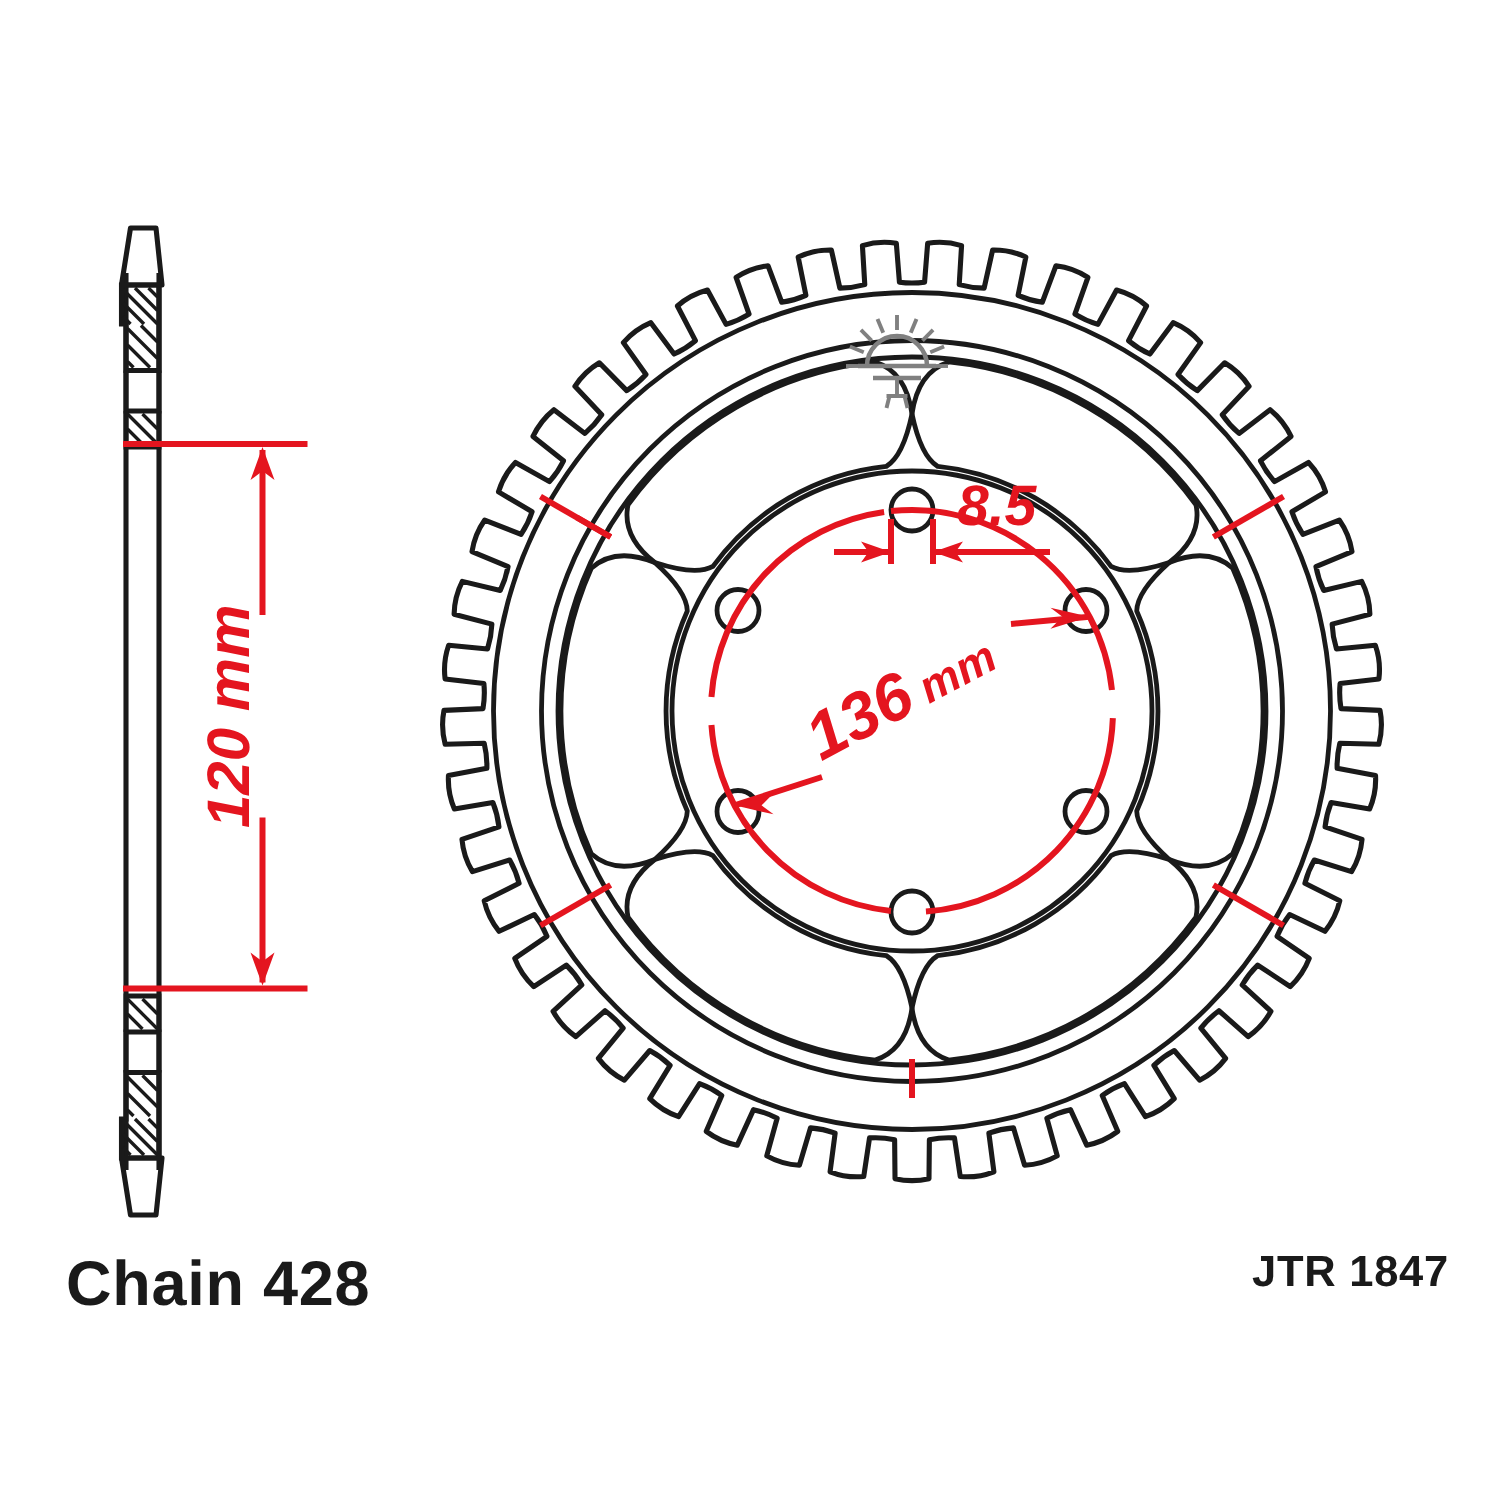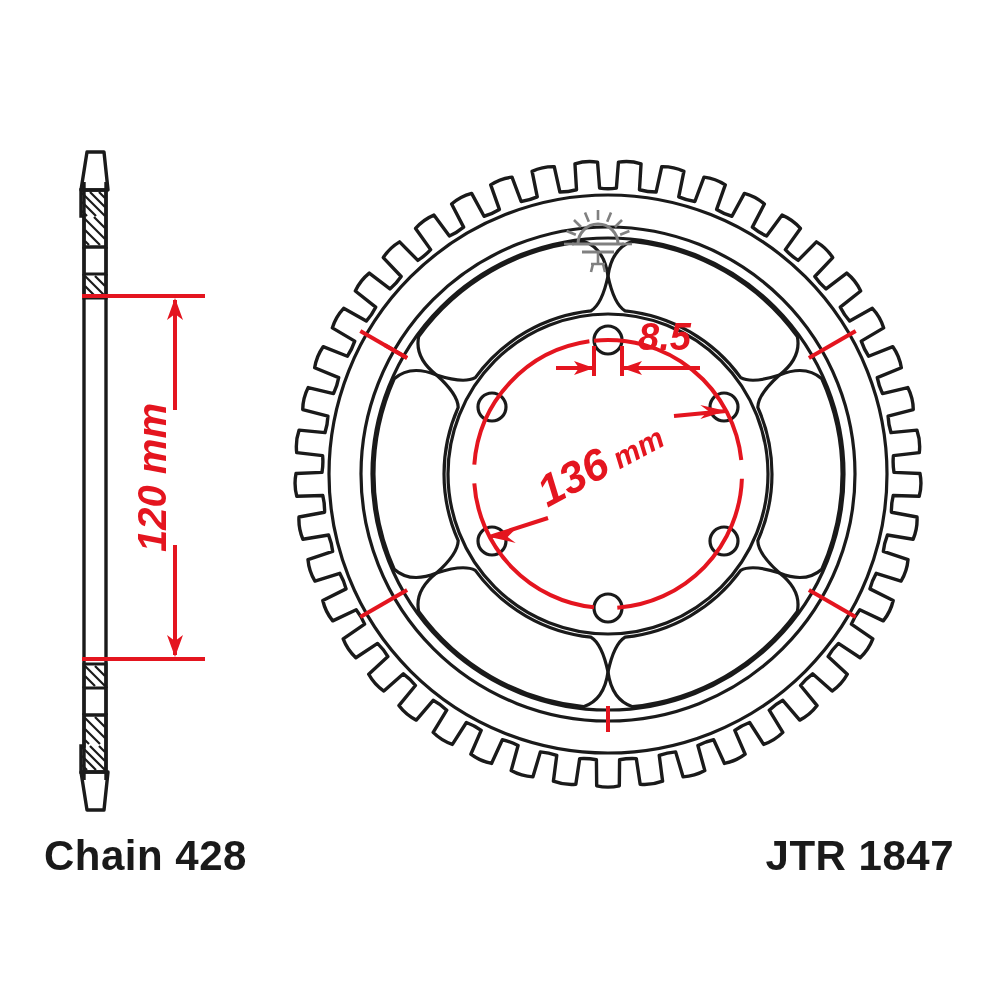--- a/index.html
+++ b/index.html
@@ -3,21 +3,21 @@
 <meta charset="utf-8">
 <style>
   html,body{margin:0;padding:0;background:#ffffff;}
   body{width:1000px;height:1000px;overflow:hidden;
        font-family:"Liberation Sans", sans-serif;}
   #sheet{position:relative;width:1000px;height:1000px;background:#fff;}
   svg#drawing{position:absolute;left:0;top:0;width:1000px;height:1000px;}
   .lbl{position:absolute;white-space:nowrap;color:#1a1a1a;
        font-family:"Liberation Sans", sans-serif;font-weight:bold;}
   #chain-label{left:44px;top:832px;font-size:42px;letter-spacing:.5px;}
-  #part-label{right:46px;top:832px;font-size:42px;letter-spacing:.5px;}
+  #part-label{right:34px;top:832px;font-size:29px;letter-spacing:.5px;}
 </style>
 </head>
 <body>
 
 <div id="sheet">
 
   <svg id="drawing" viewBox="0 0 1000 1000">
 
     <g id="side-view-group">
       <g id="side-view-geom">

